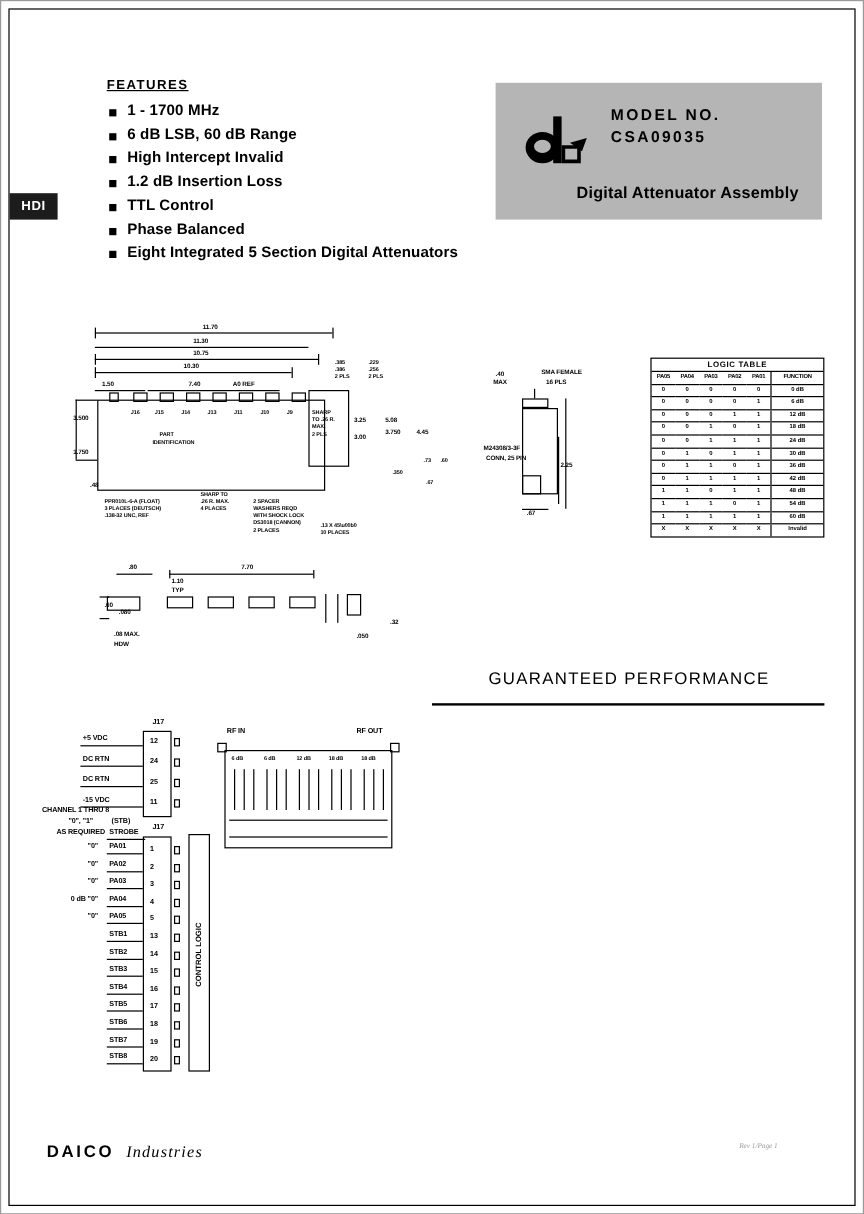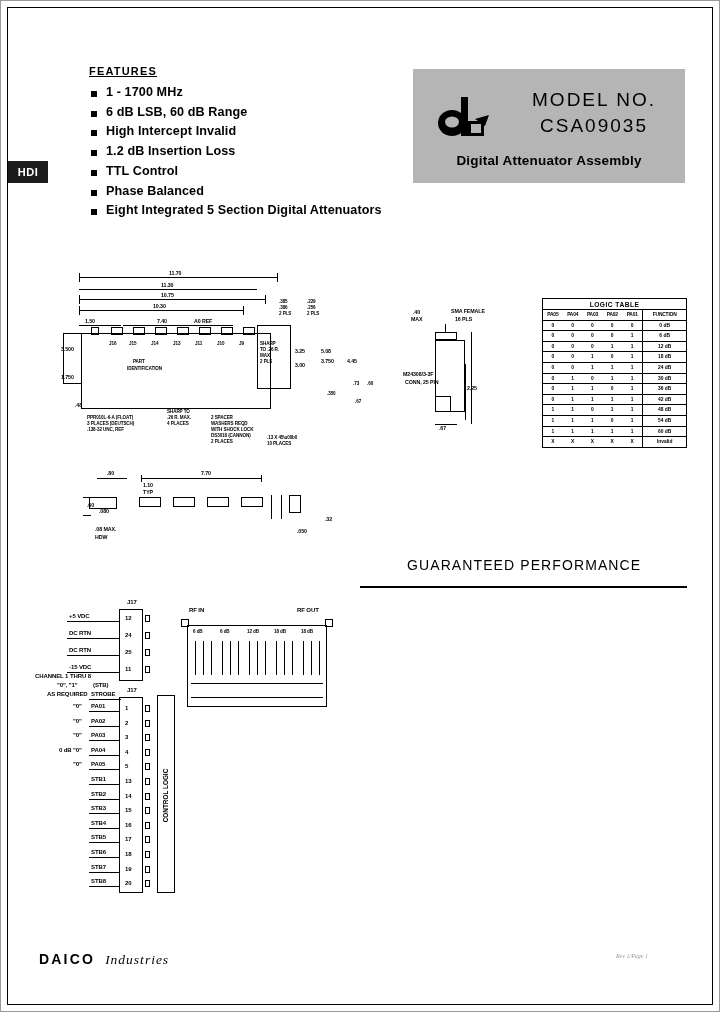--- a/index.html
+++ b/index.html
@@ -16,24 +16,24 @@
   
   .features{position:absolute;left:88px;top:64px;width:330px;}
   .features h1{margin:0 0 9px 0;font-size:11px;font-weight:bold;letter-spacing:1.2px;text-decoration:underline;}
   .feat-row{display:flex;align-items:flex-start;margin-bottom:6.5px;}
   .feat-bullet{width:6px;height:6px;background:#000;margin:5px 9px 0 2px;flex:none;}
   .feat-text{font-size:12.6px;font-weight:bold;letter-spacing:.1px;line-height:1.05;}
 
   
   .hdr{position:absolute;left:412px;top:68px;width:272px;height:114px;background:#b5b5b5;}
   .hdr-logo{position:absolute;left:22px;top:24px;width:60px;height:48px;}
-  .hdr-model{position:absolute;left:96px;top:18px;width:170px;text-align:center;
-             font-size:19px;font-weight:normal;letter-spacing:2px;line-height:1.35;}
+  .hdr-model{position:absolute;left:96px;top:18px;width:170px;
+             font-size:13px;font-weight:bold;letter-spacing:2px;line-height:1.35;}
   .hdr-sub{position:absolute;left:0;top:84px;width:272px;text-align:center;
-           font-size:13.5px;font-weight:bold;letter-spacing:.2px;}
+           font-size:13.5px;font-weight:bold;letter-spacing:.2px;padding-left:24px;}
 
   
   .draw{position:absolute;}
   .dtext{position:absolute;font-size:4.6px;font-weight:bold;letter-spacing:-.1px;
          white-space:nowrap;line-height:1.12;}
   .dtext.sz5{font-size:5.3px;}
   .dtext.sz6{font-size:6px;}
   .ln{position:absolute;background:#000;}
   .hln{height:1px;}
   .vln{width:1px;}

